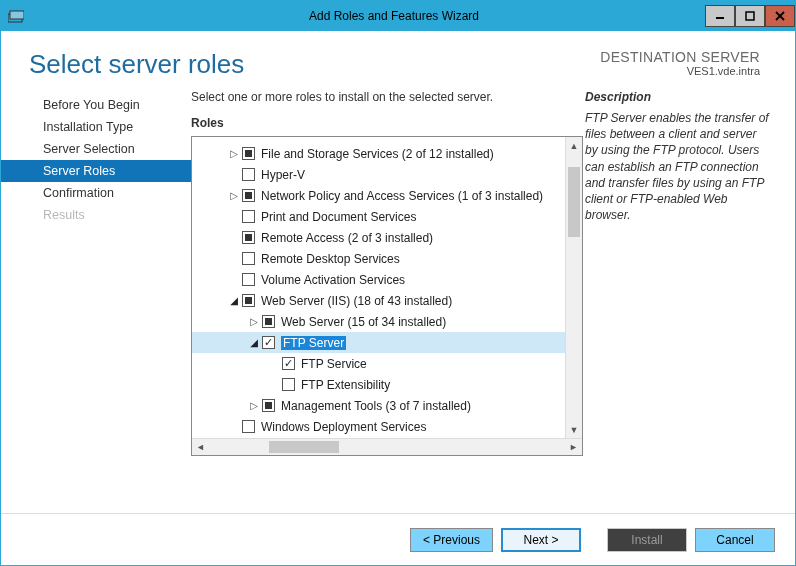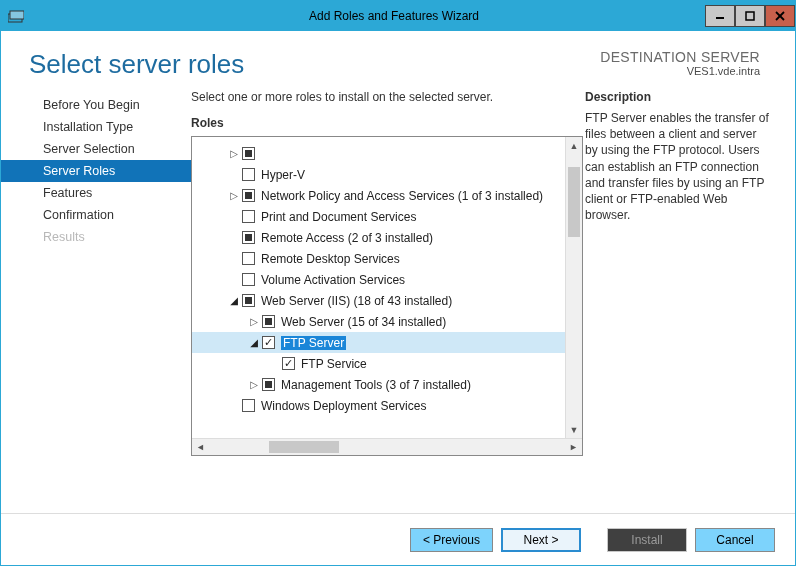--- a/index.html
+++ b/index.html
@@ -192,20 +192,21 @@
     background:#cfe8f7;
   }
   .label-sel {
     background:#1a86d8;
     color:#fff;
     padding: 0 2px;
   }
   .main-right {
     width: 200px;
     padding-right: 14px;
+    font-style: italic;
   }
   .desc-text { color:#333; line-height:1.35; }
   .footer {
     height: 52px;
     border-top: 1px solid #ddd;
     display:flex;
     align-items:center;
     justify-content:flex-end;
     padding: 0 20px;
     gap: 8px;
@@ -264,36 +265,36 @@
       <div>VES1.vde.intra</div>
     </div>
   </div>
 
   <div class="body-area">
     <div class="sidebar" id="sidebar">
         <div class="side-item">Before You Begin</div>
         <div class="side-item">Installation Type</div>
         <div class="side-item">Server Selection</div>
         <div class="side-item selected">Server Roles</div>
-        <div class="side-item">Features</div>
         <div class="side-item">Confirmation</div>
         <div class="side-item disabled">Results</div>
       </div>
 
     <div class="main">
       <div class="main-left">
         <div class="instr">Select one or more roles to install on the selected server.</div>
         <div class="section-label">Roles</div>
         <div class="roles-box">
           <div class="roles-scroll">
             <div class="roles-list" id="roles-list">
                 <div class="tree-row">
                   <span class="ind" style="width: 36px;"></span>
                   <span class="expander">▷</span>
                   <span class="cb partial"></span>
+                  <span>File and Storage Services (2 of 12 installed)</span>
                 </div>
                 <div class="tree-row">
                   <span class="ind" style="width: 36px;"></span>
                   <span class="expander"></span>
                   <span class="cb"></span>
                   <span>Hyper-V</span>
                 </div>
                 <div class="tree-row">
                   <span class="ind" style="width: 36px;"></span>
                   <span class="expander">▷</span>
@@ -340,20 +341,26 @@
                   <span class="ind" style="width: 56px;"></span>
                   <span class="expander" style="color: rgb(34, 34, 34);">◢</span>
                   <span class="cb checked"></span>
                   <span class="label-sel">FTP Server</span>
                 </div>
                 <div class="tree-row">
                   <span class="ind" style="width: 76px;"></span>
                   <span class="expander"></span>
                   <span class="cb checked"></span>
                   <span>FTP Service</span>
+                </div>
+                <div class="tree-row">
+                  <span class="ind" style="width: 76px;"></span>
+                  <span class="expander"></span>
+                  <span class="cb"></span>
+                  <span>FTP Extensibility</span>
                 </div>
                 <div class="tree-row">
                   <span class="ind" style="width: 56px;"></span>
                   <span class="expander">▷</span>
                   <span class="cb partial"></span>
                   <span>Management Tools (3 of 7 installed)</span>
                 </div>
                 <div class="tree-row">
                   <span class="ind" style="width: 36px;"></span>
                   <span class="expander"></span>

